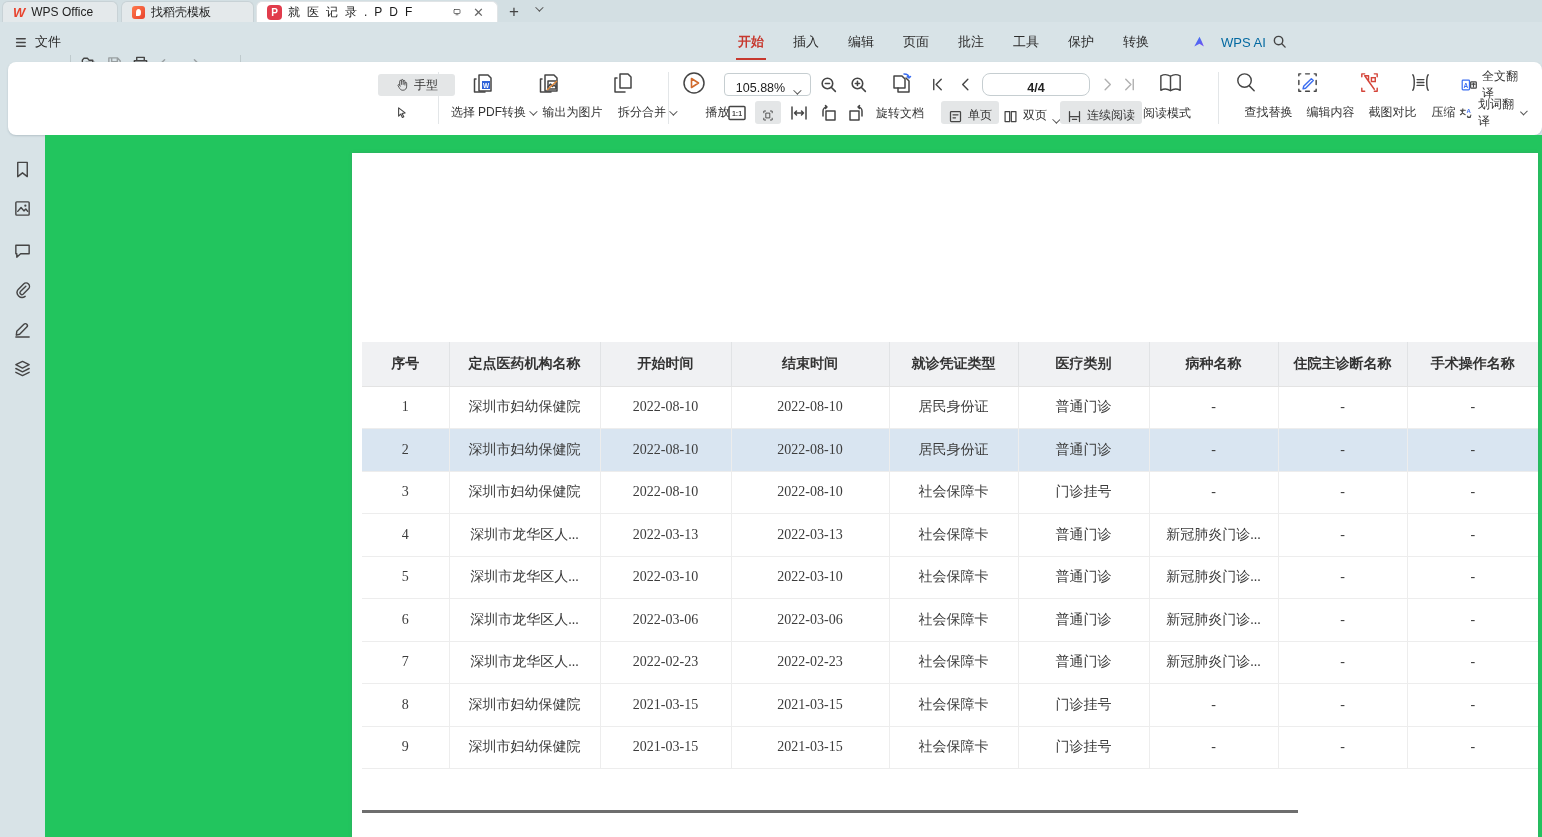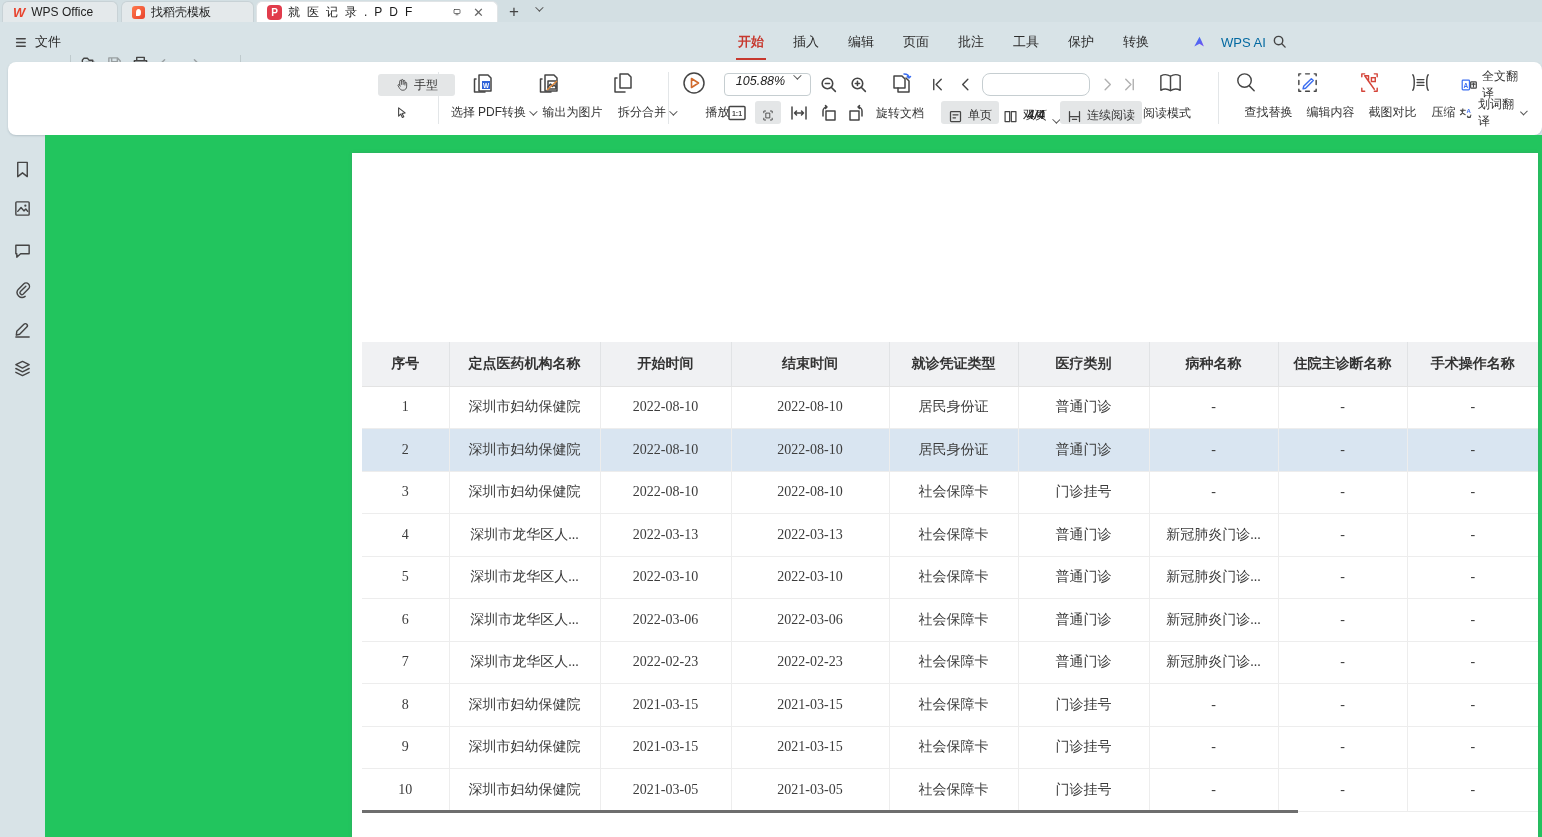--- a/index.html
+++ b/index.html
@@ -45,22 +45,22 @@
   
   .ribbon { position:absolute; left:8px; top:62px; right:0; height:73px; background:#ffffff;
             border-radius:8px; box-shadow:0 1px 2px rgba(80,100,110,.25); }
   .vsep { position:absolute; width:1px; background:#e3e6e8; top:72px; height:52px; }
   .tool-sm { position:absolute; height:22px; display:flex; align-items:center; gap:5px; padding:0 17px;
              font-size:12px; color:#333; border-radius:3px; }
   .tool-sm.on, .pill.on { background:#e4e6e7; }
   .tool-lg { position:absolute; top:67px; width:84px; height:58px; display:flex; flex-direction:column;
              align-items:center; justify-content:space-between; padding:3px 0 4px; font-size:12px; color:#333; }
   .tool-lg .lbl { display:flex; align-items:center; gap:3px; white-space:nowrap;margin-left:47px; }
-  .combo { position:absolute; display:flex; align-items:flex-start; justify-content:center; gap:8px;
-           border:1px solid #c6ced1; border-radius:4px; background:#fff; font-size:12.5px; color:#222;font-style:italic; }
+  .combo { position:absolute; display:flex; align-items:flex-end; justify-content:center; gap:8px;
+           border:1px solid #c6ced1; border-radius:4px; background:#fff; font-size:12.5px; color:#222; }
   .pill { position:absolute; top:101px; height:23px; display:flex; align-items:flex-end; gap:5px;
           padding:0 7px; font-size:12px; color:#333; border-radius:3px; white-space:nowrap; }
   .navic { position:absolute; top:77px; }
   .rlabel { position:absolute; top:105px; font-size:12px; color:#333; white-space:nowrap; }
   .icbtn { position:absolute; }
 
   
   .sidebar { position:absolute; left:0; top:135px; width:45px; bottom:0; }
   .side-ic { position:absolute; left:13px; width:19px; height:19px; }
 
@@ -512,30 +512,19 @@
               <td>9</td>
               <td>深圳市妇幼保健院</td>
               <td>2021-03-15</td>
               <td>2021-03-15</td>
               <td>社会保障卡</td>
               <td>门诊挂号</td>
               <td>-</td>
               <td>-</td>
               <td>-</td>
             </tr>
-            <tr>
-              <td>10</td>
-              <td>深圳市妇幼保健院</td>
-              <td>2021-03-05</td>
-              <td>2021-03-05</td>
-              <td>社会保障卡</td>
-              <td>门诊挂号</td>
-              <td>-</td>
-              <td>-</td>
-              <td>-</td>
-            </tr>
           </tbody>
         </table>
       <div class="bottom-rule"></div>
     </div>
   </div>
 
 </div>
 
 </body></html>

